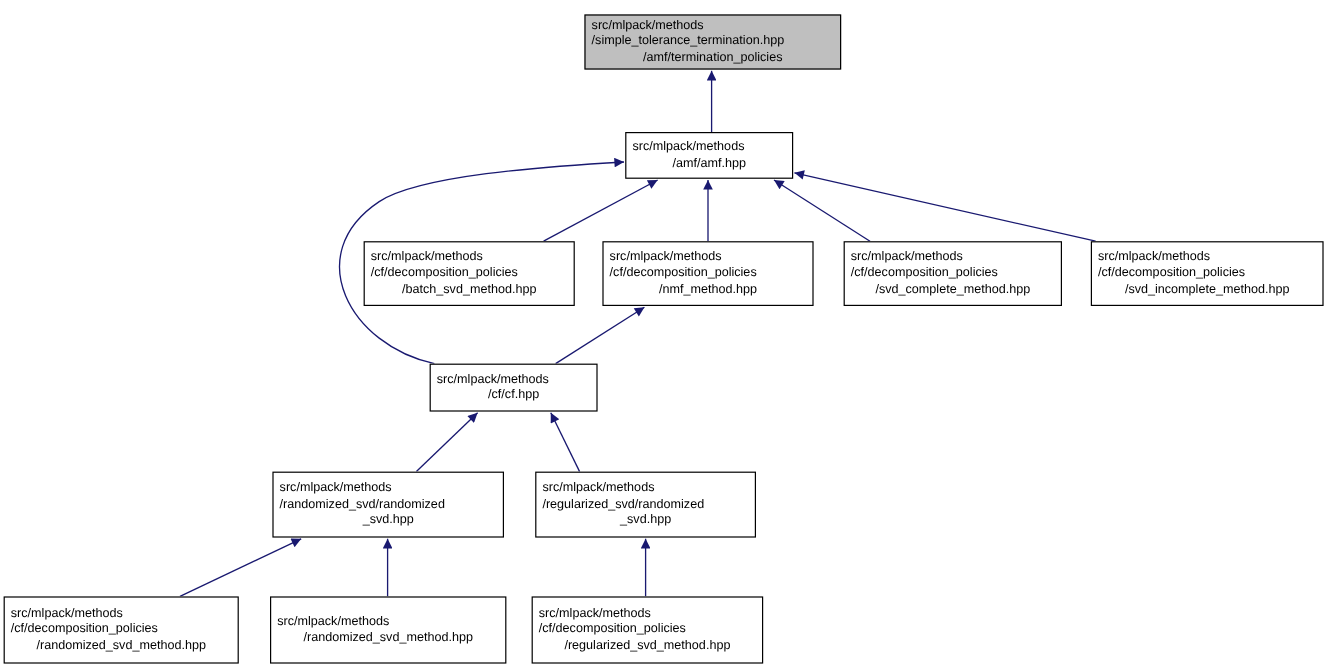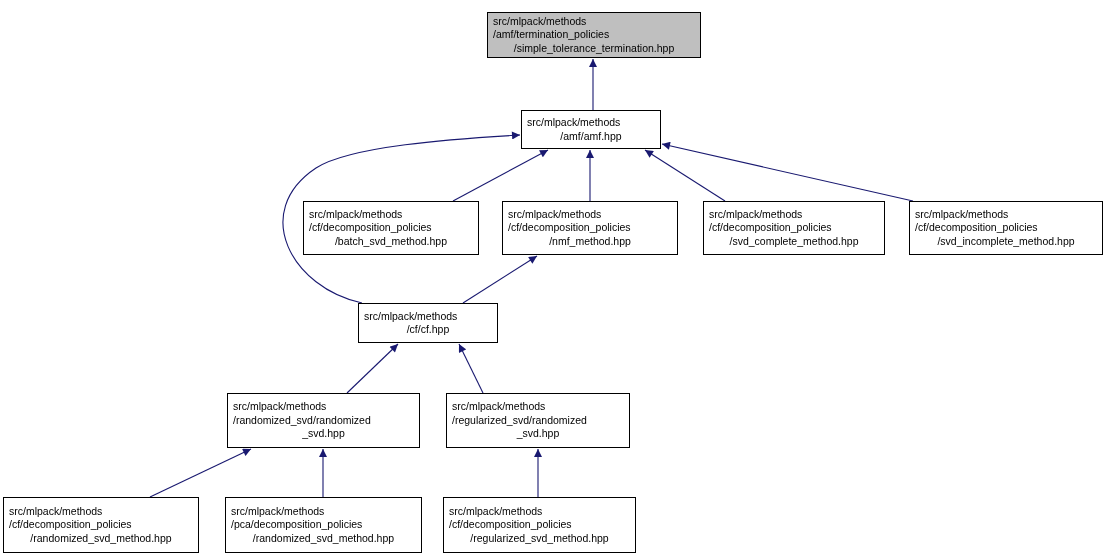--- a/index.html
+++ b/index.html
@@ -55,22 +55,22 @@
     <path class="edge" d="M463,303 L537,256" marker-end="url(#arrow)"></path>
     <path class="edge" d="M347,393 L398,344" marker-end="url(#arrow)"></path>
     <path class="edge" d="M483,393 L459,344" marker-end="url(#arrow)"></path>
     <path class="edge" d="M150,497 L251,449" marker-end="url(#arrow)"></path>
     <path class="edge" d="M323,497 L323,449" marker-end="url(#arrow)"></path>
     <path class="edge" d="M538,497 L538,449" marker-end="url(#arrow)"></path>
   </svg>
 
   <div class="node root" style="left:487px; top:12px; width:214px; height:46px;">
       <div class="ln">src/mlpack/methods</div>
+      <div class="ln">/simple_tolerance_termination.hpp</div>
       <div class="ln">/amf/termination_policies</div>
-      <div class="ln">/simple_tolerance_termination.hpp</div>
     </div>
 
   <div class="node" style="left:521px; top:110px; width:140px; height:39px;">
       <div class="ln">src/mlpack/methods</div>
       <div class="ln">/amf/amf.hpp</div>
     </div>
 
   <div class="node" style="left:303px; top:201px; width:176px; height:54px;">
       <div class="ln">src/mlpack/methods</div>
       <div class="ln">/cf/decomposition_policies</div>
@@ -113,21 +113,20 @@
     </div>
 
   <div class="node" style="left:3px; top:497px; width:196px; height:56px;">
       <div class="ln">src/mlpack/methods</div>
       <div class="ln">/cf/decomposition_policies</div>
       <div class="ln">/randomized_svd_method.hpp</div>
     </div>
 
   <div class="node" style="left:225px; top:497px; width:197px; height:56px;">
       <div class="ln">src/mlpack/methods</div>
-      <div class="ln">/pca/decomposition_policies</div>
       <div class="ln">/randomized_svd_method.hpp</div>
     </div>
 
   <div class="node" style="left:443px; top:497px; width:193px; height:56px;">
       <div class="ln">src/mlpack/methods</div>
       <div class="ln">/cf/decomposition_policies</div>
       <div class="ln">/regularized_svd_method.hpp</div>
     </div>
 
 </div>

